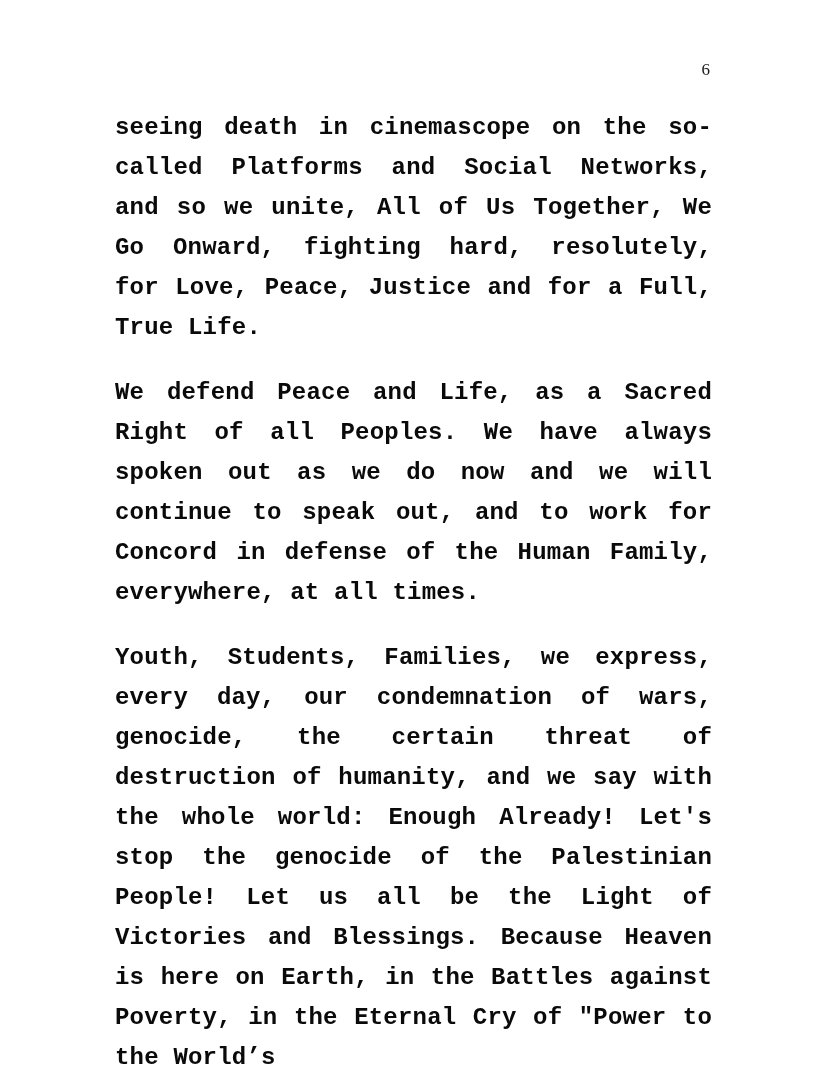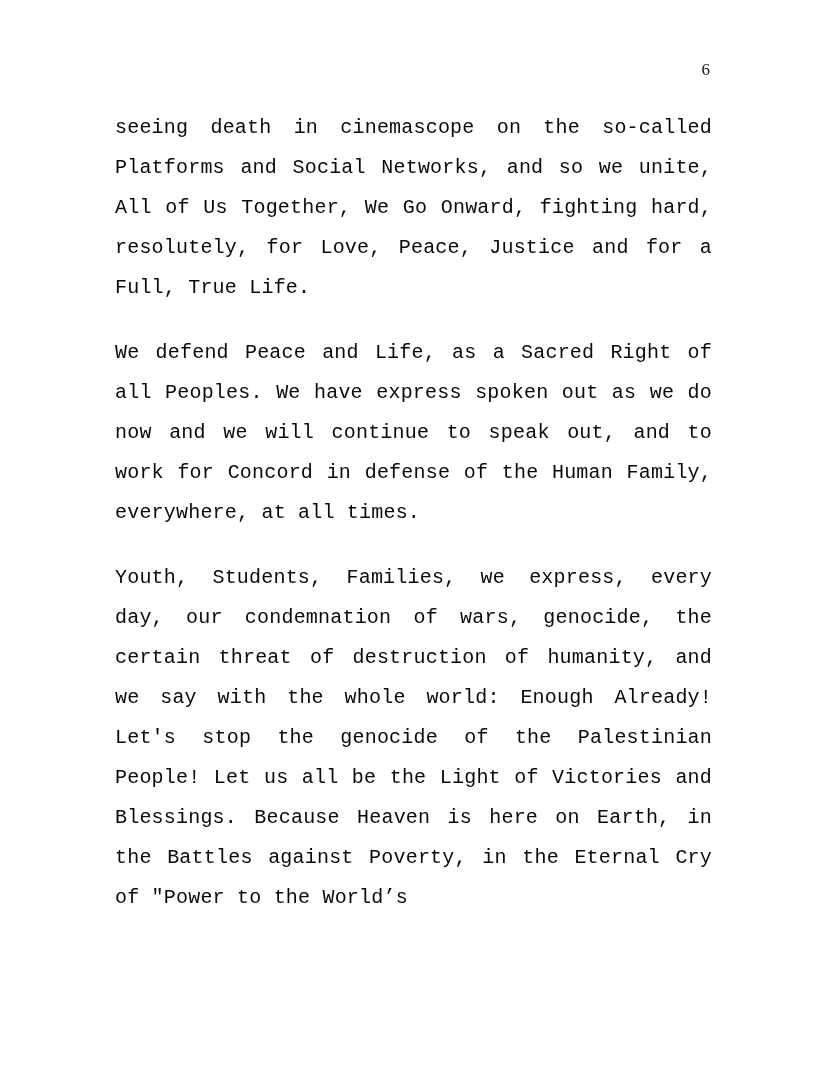--- a/index.html
+++ b/index.html
@@ -24,36 +24,36 @@
   .page-number {
     text-align: right;
     font-family: "Liberation Serif", "DejaVu Serif", serif;
     font-size: 17px;
     color: #1a1a1a;
     margin-bottom: 28px;
     padding-right: 2px;
   }
   .body-text p {
     font-family: "Liberation Mono", "DejaVu Sans Mono", monospace;
-    font-weight: normal;
-    font-size: 20px;
+    font-weight: bold;
+    font-size: 24px;
     line-height: 40px;
     color: #0a0a0a;
     text-align: justify;
     text-justify: inter-word;
     letter-spacing: 0.2px;
     margin-bottom: 25px;
   }
   .body-text p:last-child {
     margin-bottom: 0;
   }
 </style>
 </head>
 <body>
 
 <div class="page">
   <div class="page-number">6</div>
   <div class="body-text">
     <p>seeing death in cinemascope on the so-called Platforms and Social Networks, and so we unite, All of Us Together, We Go Onward, fighting hard, resolutely, for Love, Peace, Justice and for a Full, True Life.</p>
-    <p>We defend Peace and Life, as a Sacred Right of all Peoples. We have express spoken out as we do now and we will continue to speak out, and to work for Concord in defense of the Human Family, everywhere, at all times.</p>
+    <p>We defend Peace and Life, as a Sacred Right of all Peoples. We have always spoken out as we do now and we will continue to speak out, and to work for Concord in defense of the Human Family, everywhere, at all times.</p>
     <p>Youth, Students, Families, we express, every day, our condemnation of wars, genocide, the certain threat of destruction of humanity, and we say with the whole world: Enough Already! Let's stop the genocide of the Palestinian People! Let us all be the Light of Victories and Blessings. Because Heaven is here on Earth, in the Battles against Poverty, in the Eternal Cry of "Power to the World’s</p>
   </div>
 </div>
 
 </body></html>

